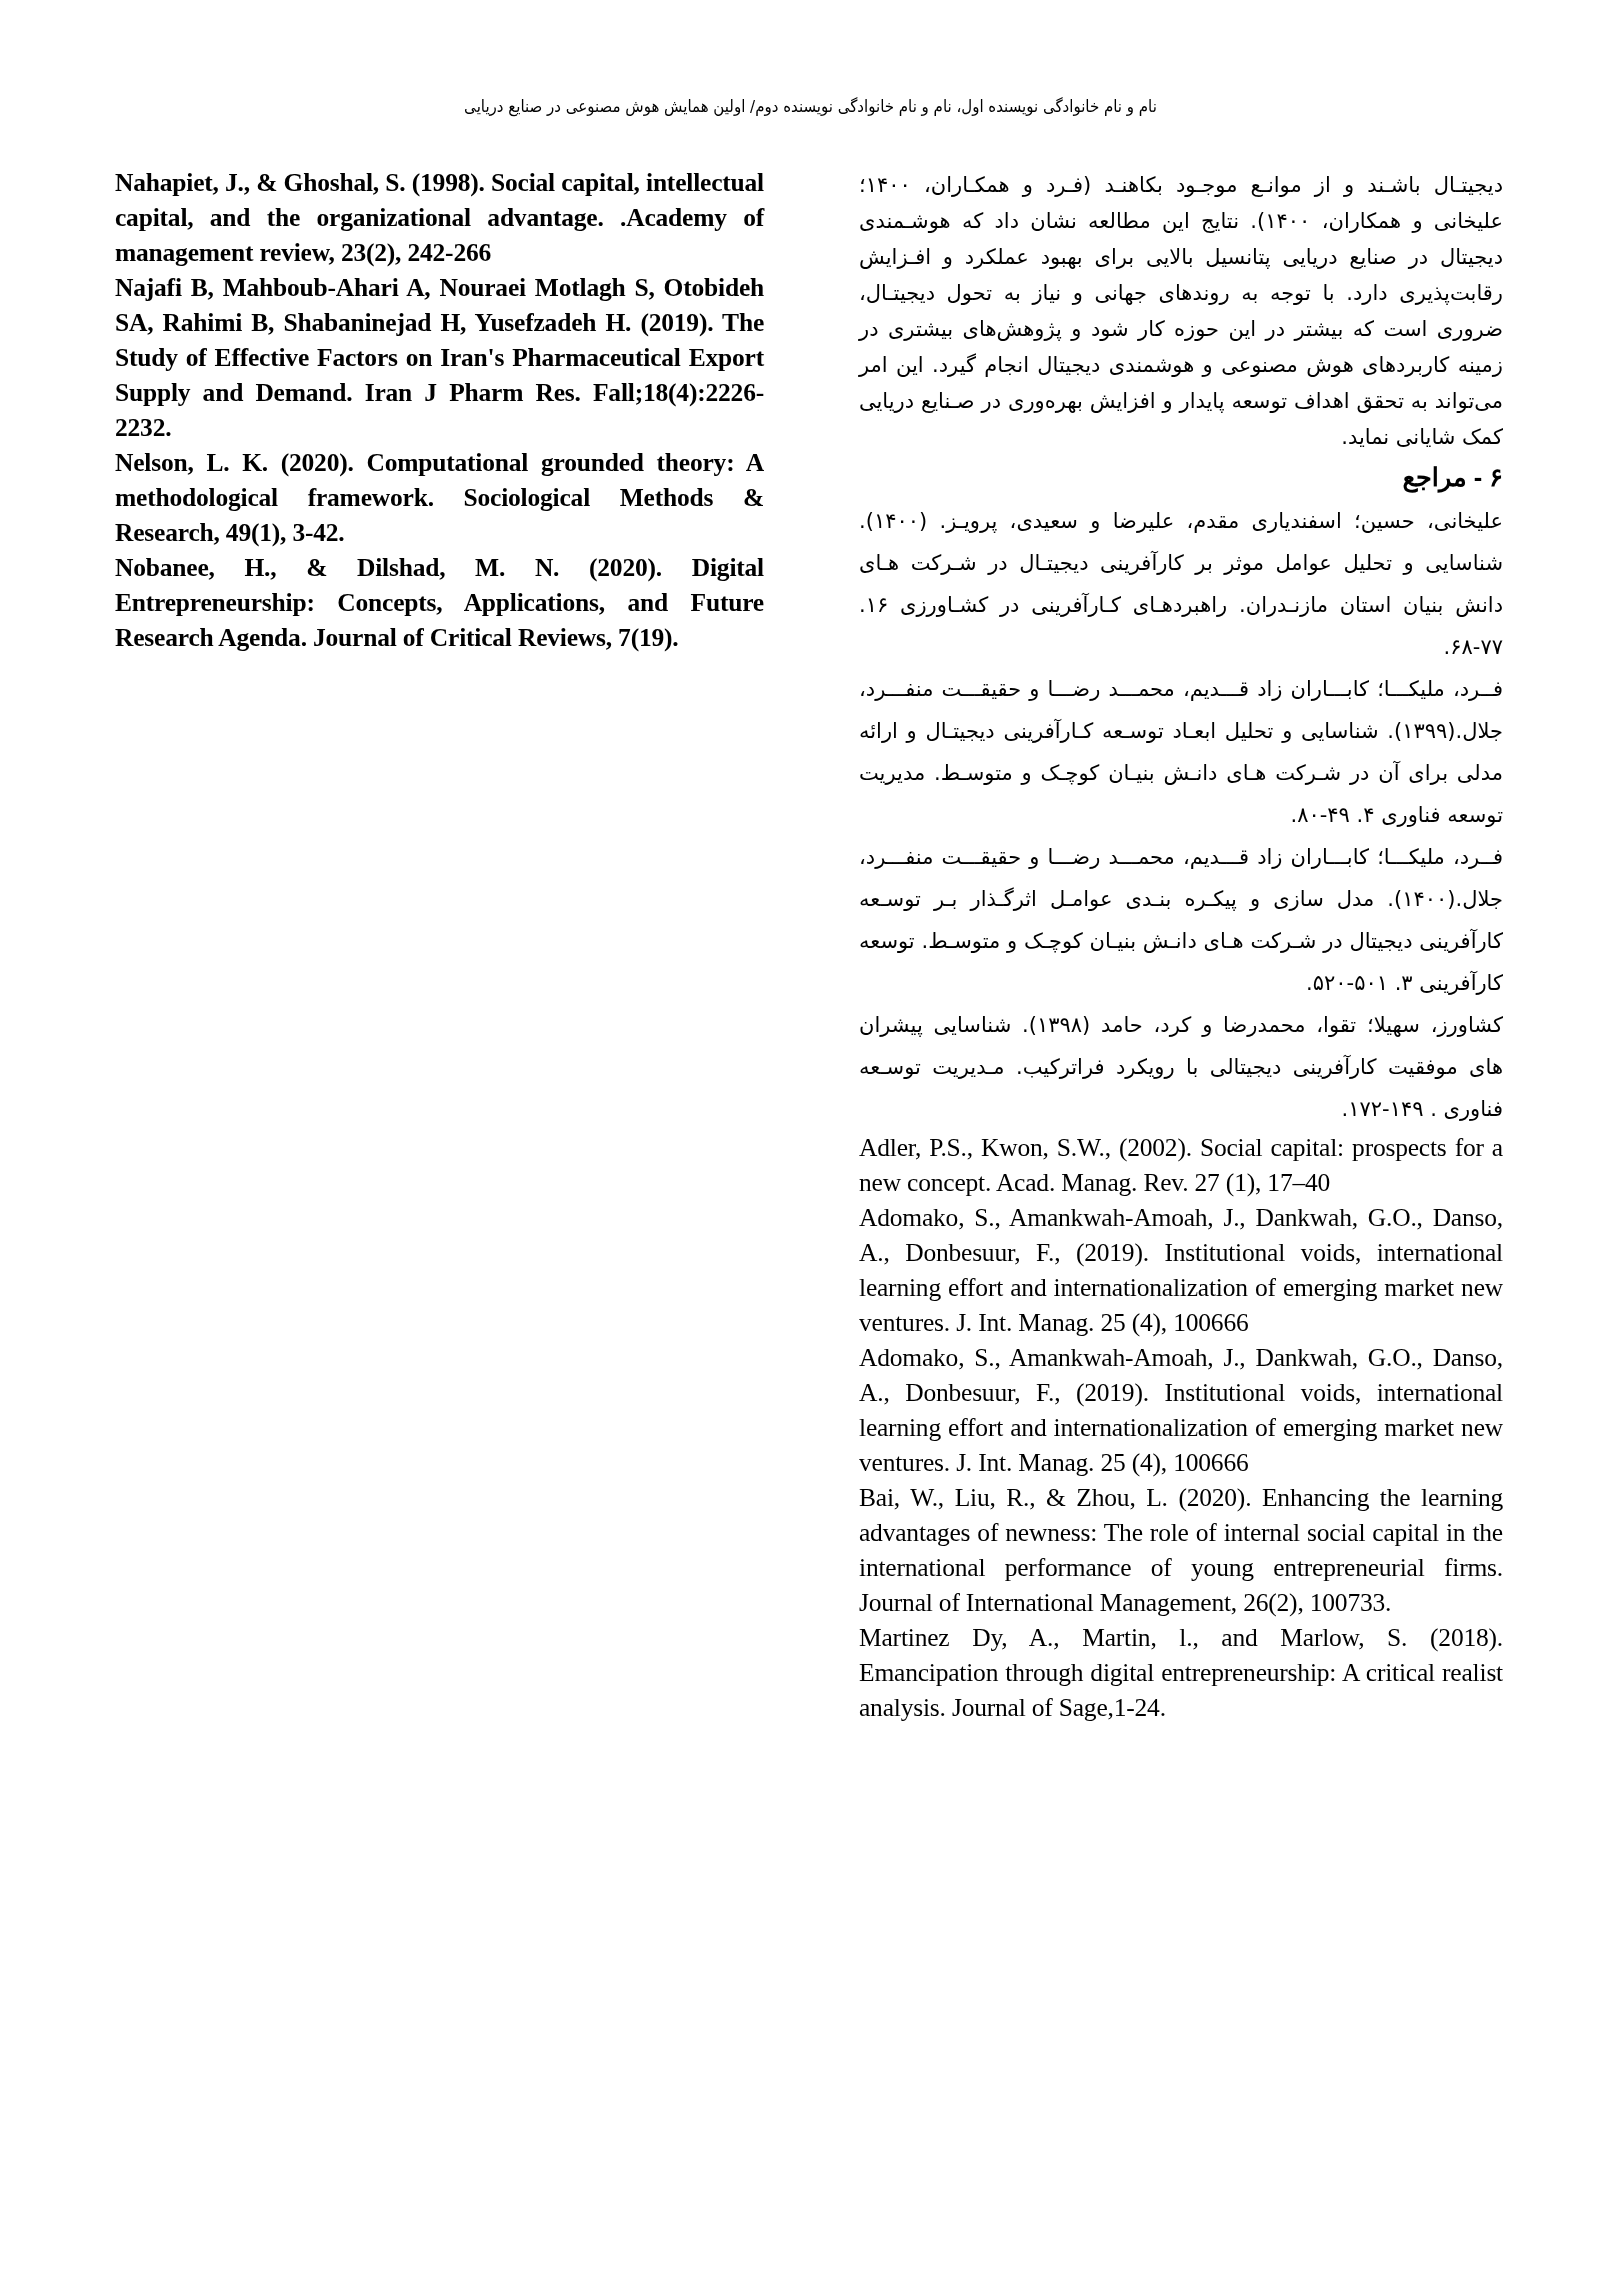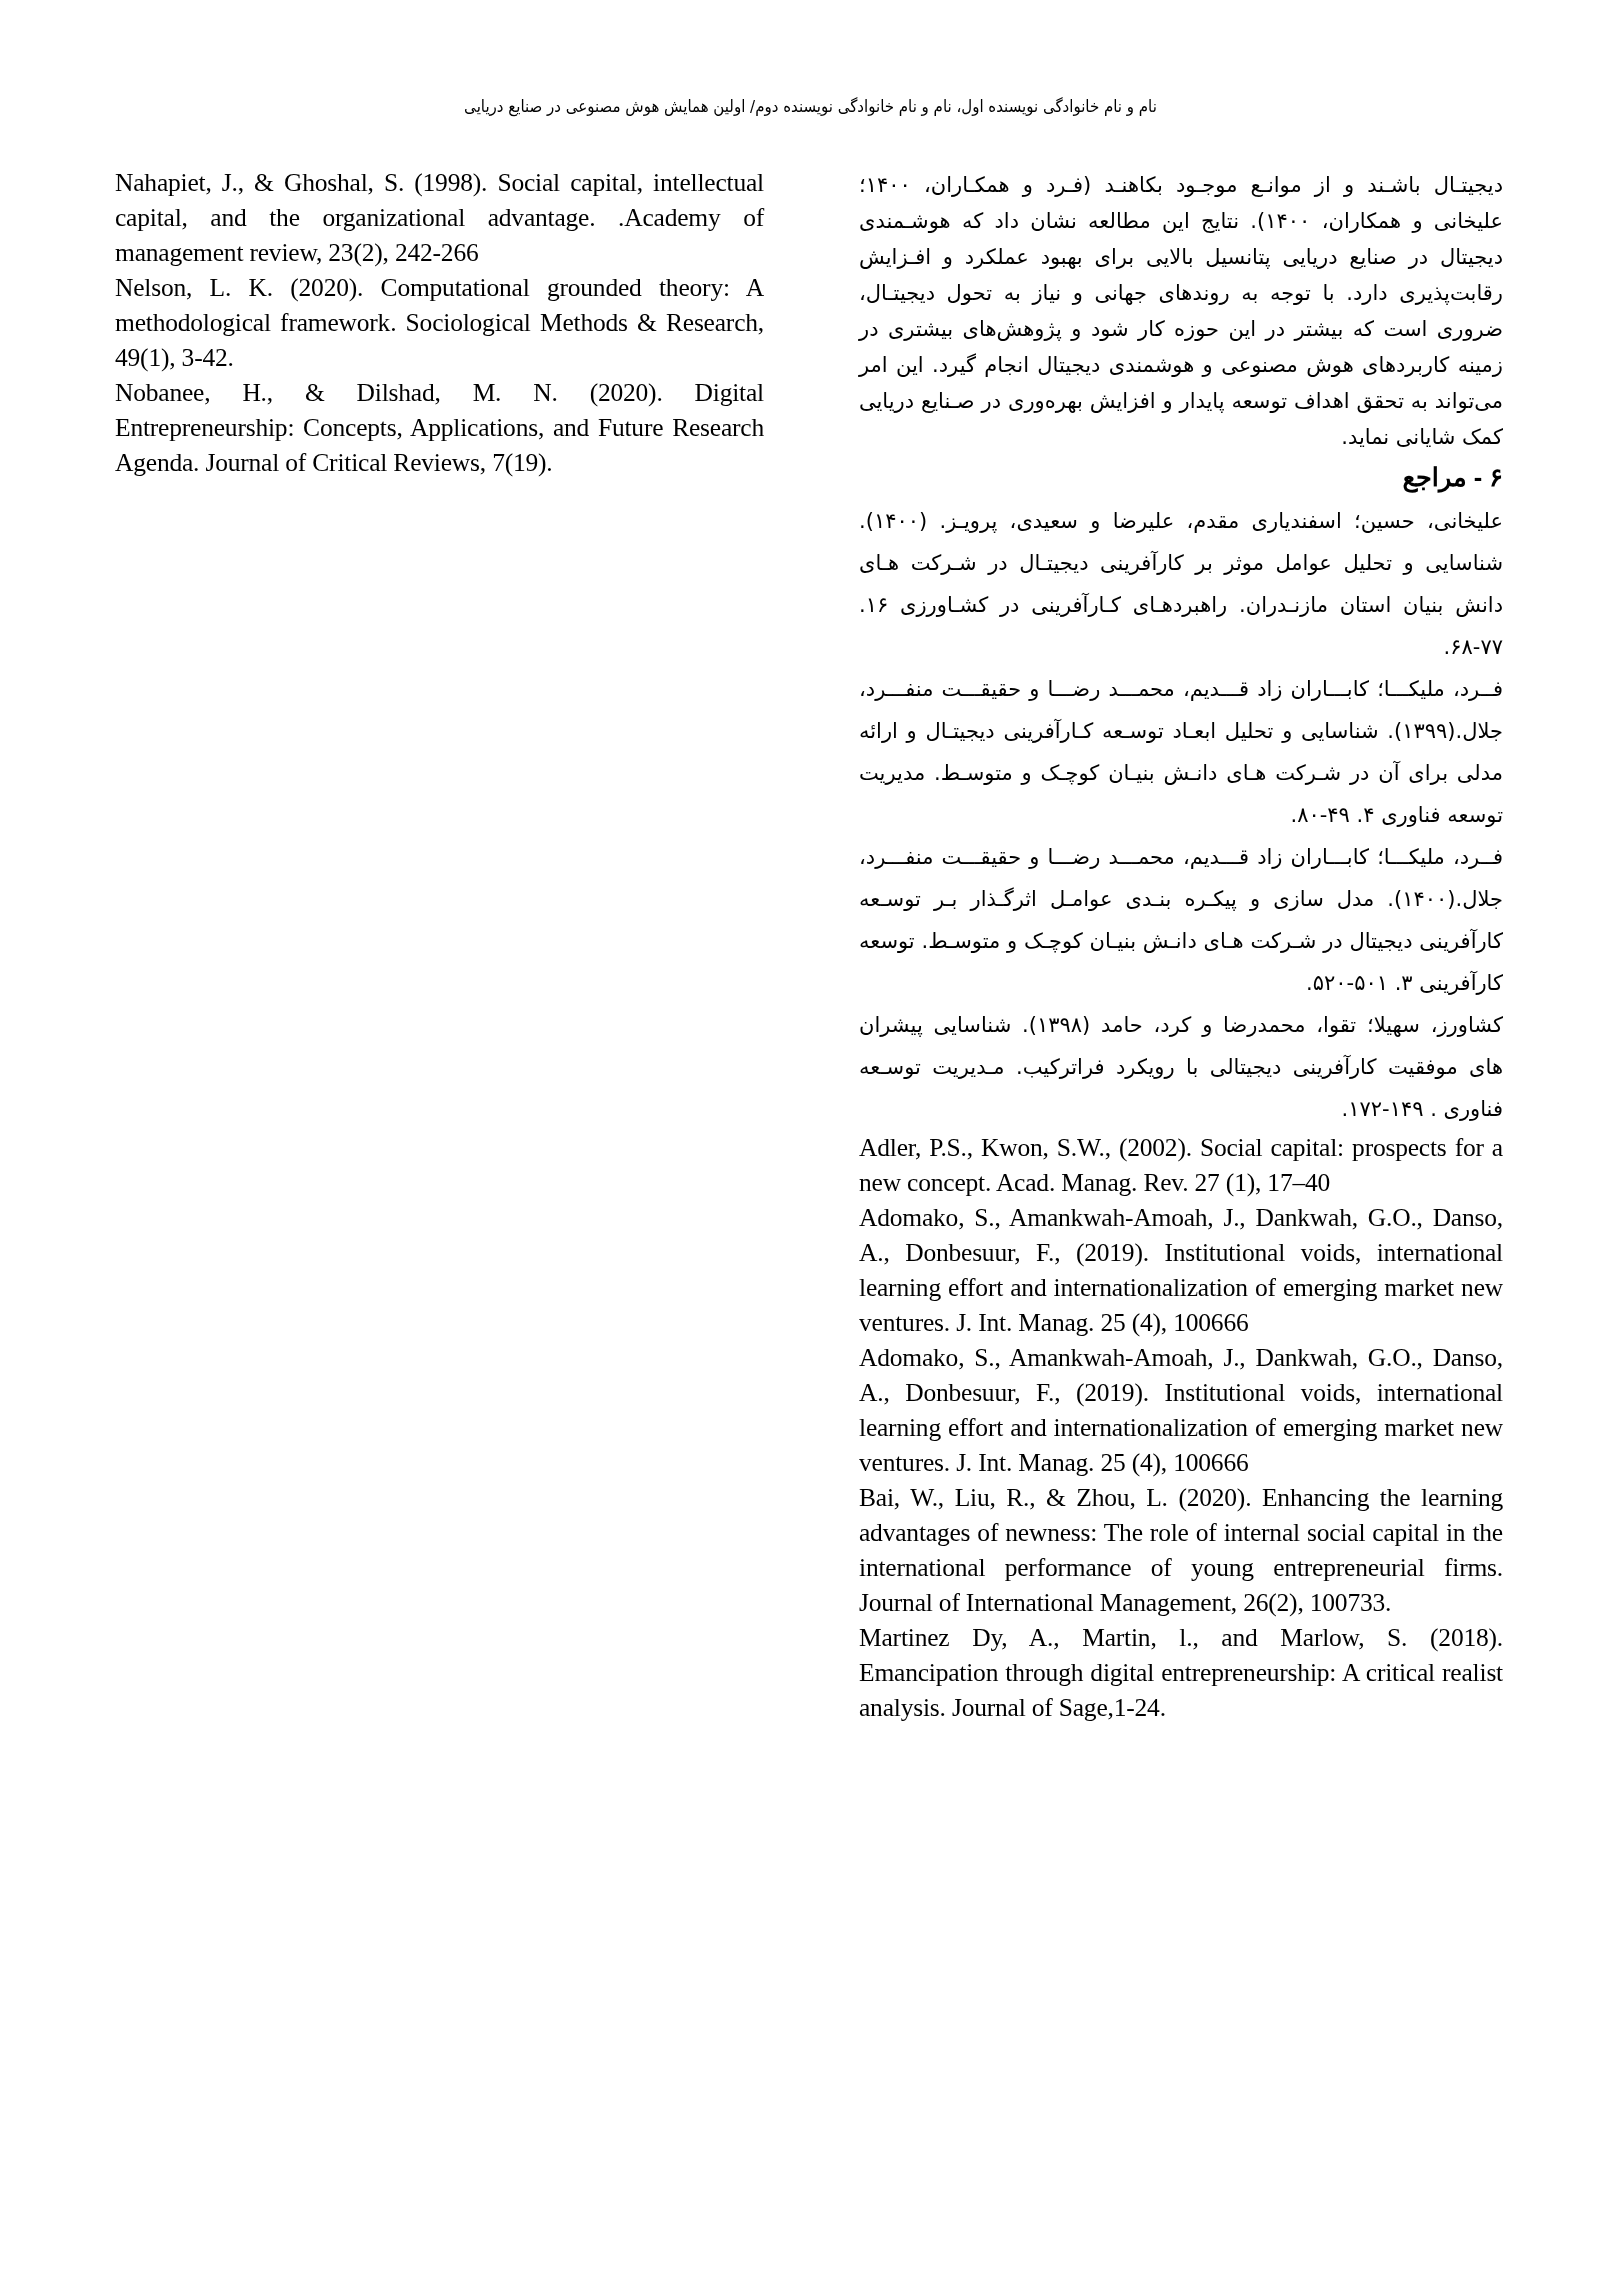--- a/index.html
+++ b/index.html
@@ -4,21 +4,21 @@
 <style>
   html, body { margin: 0; padding: 0; background: #ffffff; }
   body { width: 1621px; height: 2293px; position: relative; overflow: hidden; color: #000; }
   .running-header {
     position: absolute; top: 92px; left: 294px; width: 1033px;
     text-align: center; direction: rtl;
     font-family: "DejaVu Sans", sans-serif; font-size: 16.7px; line-height: 29px;
     font-stretch: condensed;
   }
   .col { position: absolute; }
-  .col-left { left: 115px; top: 165px; width: 649px; }
+  .col-left { left: 115px; top: 165px; width: 649px; font-weight: bold; }
   .col-right { left: 859px; top: 167px; width: 644px; }
   .en {
     font-family: "Liberation Serif", serif; font-size: 25.5px; line-height: 35px;
     text-align: justify; text-align-last: left; direction: ltr; margin: 0;
     letter-spacing: -0.2px;
   }
   .en-right { line-height: 35px; }
   .en .ref { display: block; }
   .fa {
     font-family: "DejaVu Sans", sans-serif; direction: rtl; text-align: justify;
@@ -33,20 +33,21 @@
   .fa-refs .ref { display: block; }
 </style>
 </head>
 <body>
 
 <div class="running-header">نام و نام خانوادگی نویسنده اول، نام و نام خانوادگی نویسنده دوم/ اولین همایش هوش مصنوعی در صنایع دریایی</div>
 
 <div class="col col-left">
   <div class="en">
     <span class="ref">Nahapiet, J., &amp; Ghoshal, S. (1998). Social capital, intellectual capital, and the organizational advantage. .Academy of management review, 23(2), 242-266</span>
+    <span class="ref">Najafi B, Mahboub-Ahari A, Nouraei Motlagh S, Otobideh SA, Rahimi B, Shabaninejad H, Yusefzadeh H. (2019). The Study of Effective Factors on Iran's Pharmaceutical Export Supply and Demand. Iran J Pharm Res. Fall;18(4):2226-2232.</span>
     <span class="ref">Nelson, L. K. (2020). Computational grounded theory: A methodological framework. Sociological Methods &amp; Research, 49(1), 3-42.</span>
     <span class="ref">Nobanee, H., &amp; Dilshad, M. N. (2020). Digital Entrepreneurship: Concepts, Applications, and Future Research Agenda. Journal of Critical Reviews, 7(19).</span>
   </div>
 </div>
 
 <div class="col col-right">
   <p class="fa fa-intro">دیجیتـال باشـند و از موانـع موجـود بکاهنـد (فـرد و همکـاران، ۱۴۰۰؛ علیخانی و همکاران، ۱۴۰۰). نتایج این مطالعه نشان داد که هوشـمندی دیجیتال در صنایع دریایی پتانسیل بالایی برای بهبود عملکرد و افـزایش رقابت‌پذیری دارد. با توجه به روندهای جهانی و نیاز به تحول دیجیتـال، ضروری است که بیشتر در این حوزه کار شود و پژوهش‌های بیشتری در زمینه کاربردهای هوش مصنوعی و هوشمندی دیجیتال انجام گیرد. این امر می‌تواند به تحقق اهداف توسعه پایدار و افزایش بهره‌وری در صـنایع دریایی کمک شایانی نماید.</p>
   <h2 class="fa-heading">۶ - مراجع</h2>
   <div class="fa fa-refs">
     <span class="ref">علیخانی، حسین؛ اسفندیاری مقدم، علیرضا و سعیدی، پرویـز. (۱۴۰۰). شناسایی و تحلیل عوامل موثر بر کارآفرینی دیجیتـال در شـرکت هـای دانش بنیان استان مازنـدران. راهبردهـای کـارآفرینی در کشـاورزی ۱۶. ۷۷-۶۸.</span>

